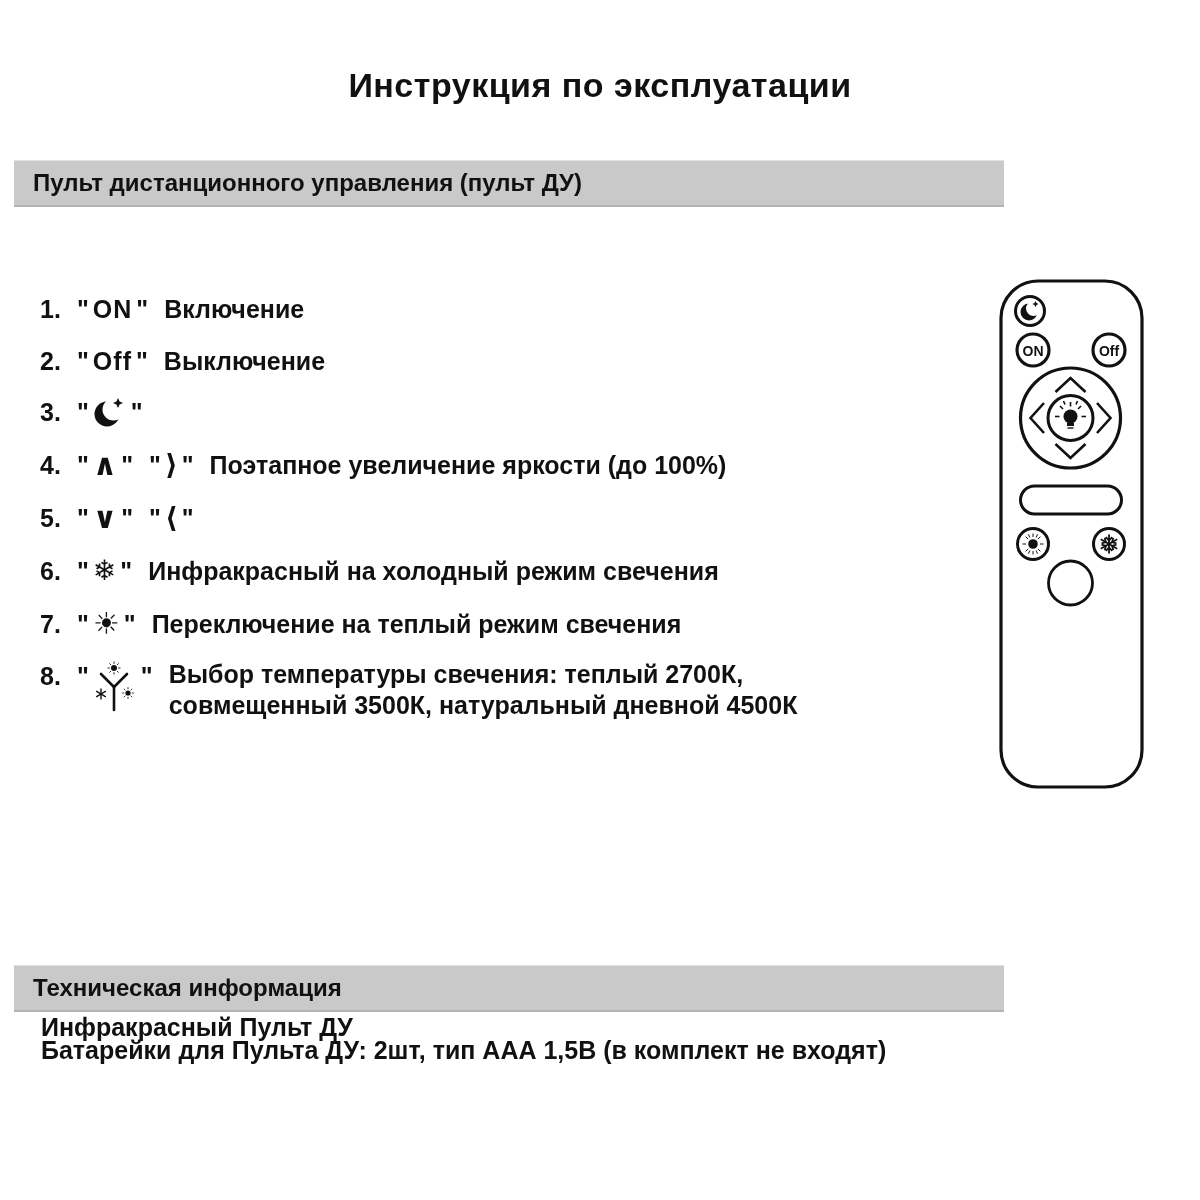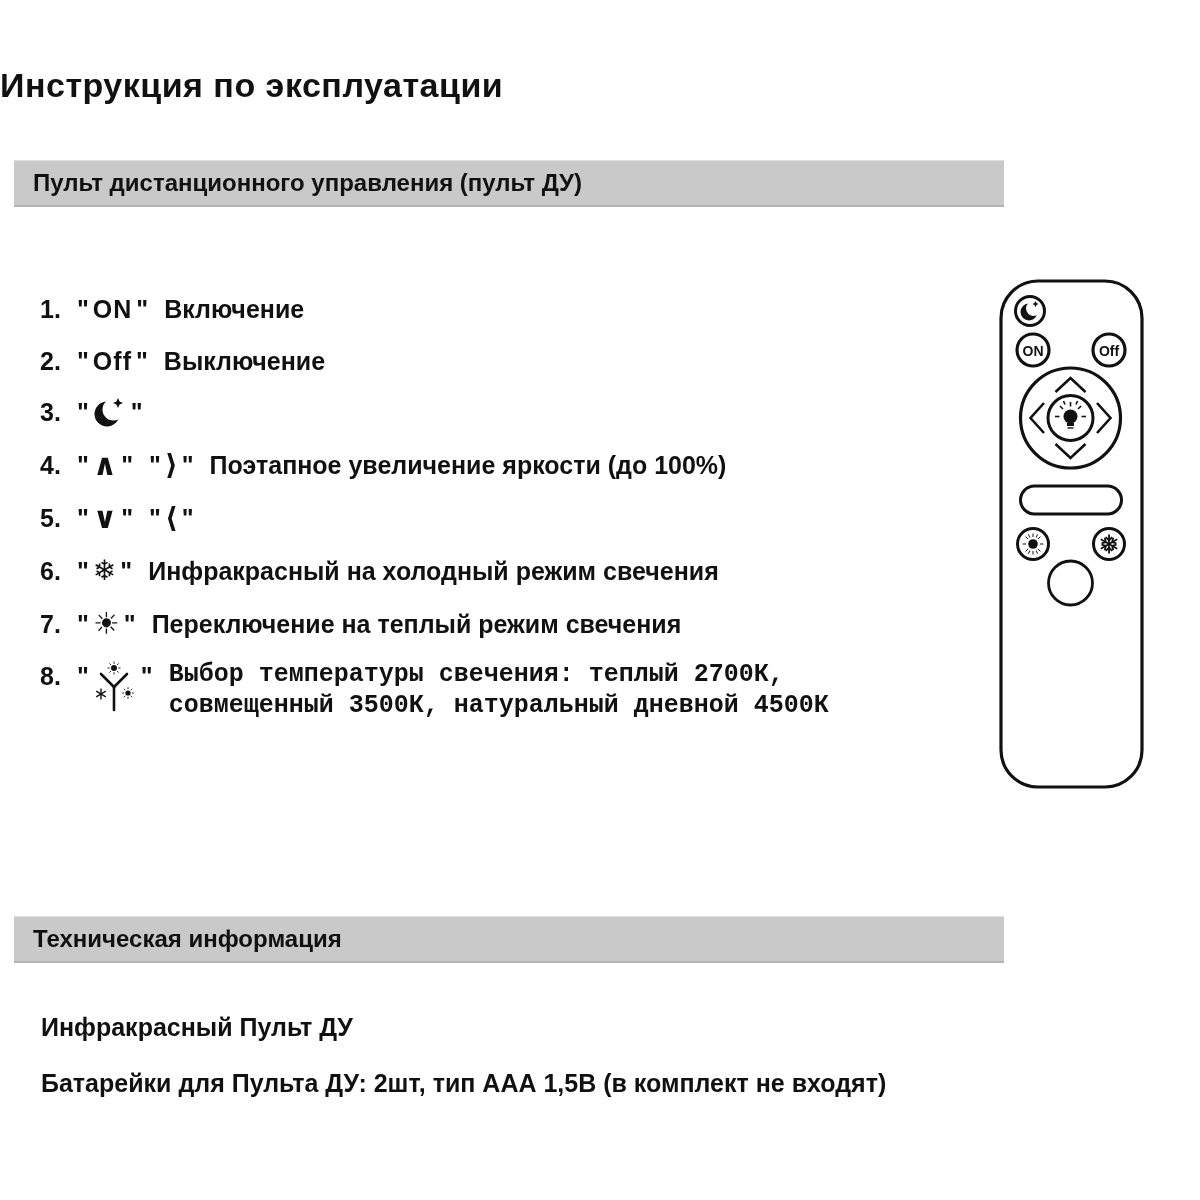--- a/index.html
+++ b/index.html
@@ -1,50 +1,50 @@
 <!DOCTYPE html>
 <html><head>
 <meta charset="utf-8">
 <style>
   html,body{margin:0;padding:0;background:#fff;}
   .page{position:relative;width:1200px;height:1200px;background:#ffffff;
         font-family:"Liberation Sans","DejaVu Sans",sans-serif;color:#111;overflow:hidden;}
 
-  .title{position:absolute;top:66px;left:0;width:100%;text-align:left;
+  .title{position:absolute;top:66px;left:0;width:100%;text-align:center;
          font-size:34px;font-weight:bold;margin:0;letter-spacing:.5px;}
 
   .bar{position:absolute;left:14px;width:990px;height:47px;background:#c9c9c9;
        border-top:1px solid #e0e0e0;border-bottom:2px solid #b3b3b3;
        display:flex;align-items:center;box-sizing:border-box;}
   .bar1{top:160px;}
-  .bar2{top:916px;}
+  .bar2{top:965px;}
   .bar-label{font-size:24px;font-weight:bold;padding-left:19px;}
 
   .row{position:absolute;left:40px;display:flex;align-items:center;height:36px;
        font-size:25px;font-weight:bold;white-space:nowrap;}
   .row8{align-items:flex-start;height:auto;}
   .num{display:inline-block;width:33px;}
   .q{margin:0 4px;}
   .tok{letter-spacing:1px;}
   .label{margin-left:12px;}
   .glyph{font-size:30px;font-weight:bold;line-height:1;display:inline-block;}
   .glyph-angle{font-size:28px;}
   .glyph-snow{font-size:28px;}
   .glyph-sun{font-size:30px;}
   .gap{display:inline-block;width:8px;}
   .icon-wrap{display:inline-flex;align-items:center;}
   .row8 .num,.row8 .q{line-height:34px;}
   .label8{margin-left:12px;display:inline-block;}
-  .label8 span{display:block;line-height:31px;font-family:Liberation Mono, monospace;}
+  .label8 span{display:block;line-height:31px;}
 
   .remote{position:absolute;left:999px;top:279px;}
 
   .info-line{position:absolute;left:41px;font-size:25px;font-weight:bold;white-space:nowrap;}
   .info1{top:1013px;}
-  .info2{top:1069px;}
+  .info2{top:1036px;}
   .info3{top:1106px;}
 </style>
 </head>
 <body>
 
 <div class="page">
 
   <h1 class="title">Инструкция по эксплуатации</h1>
 
   <div class="bar bar1">

